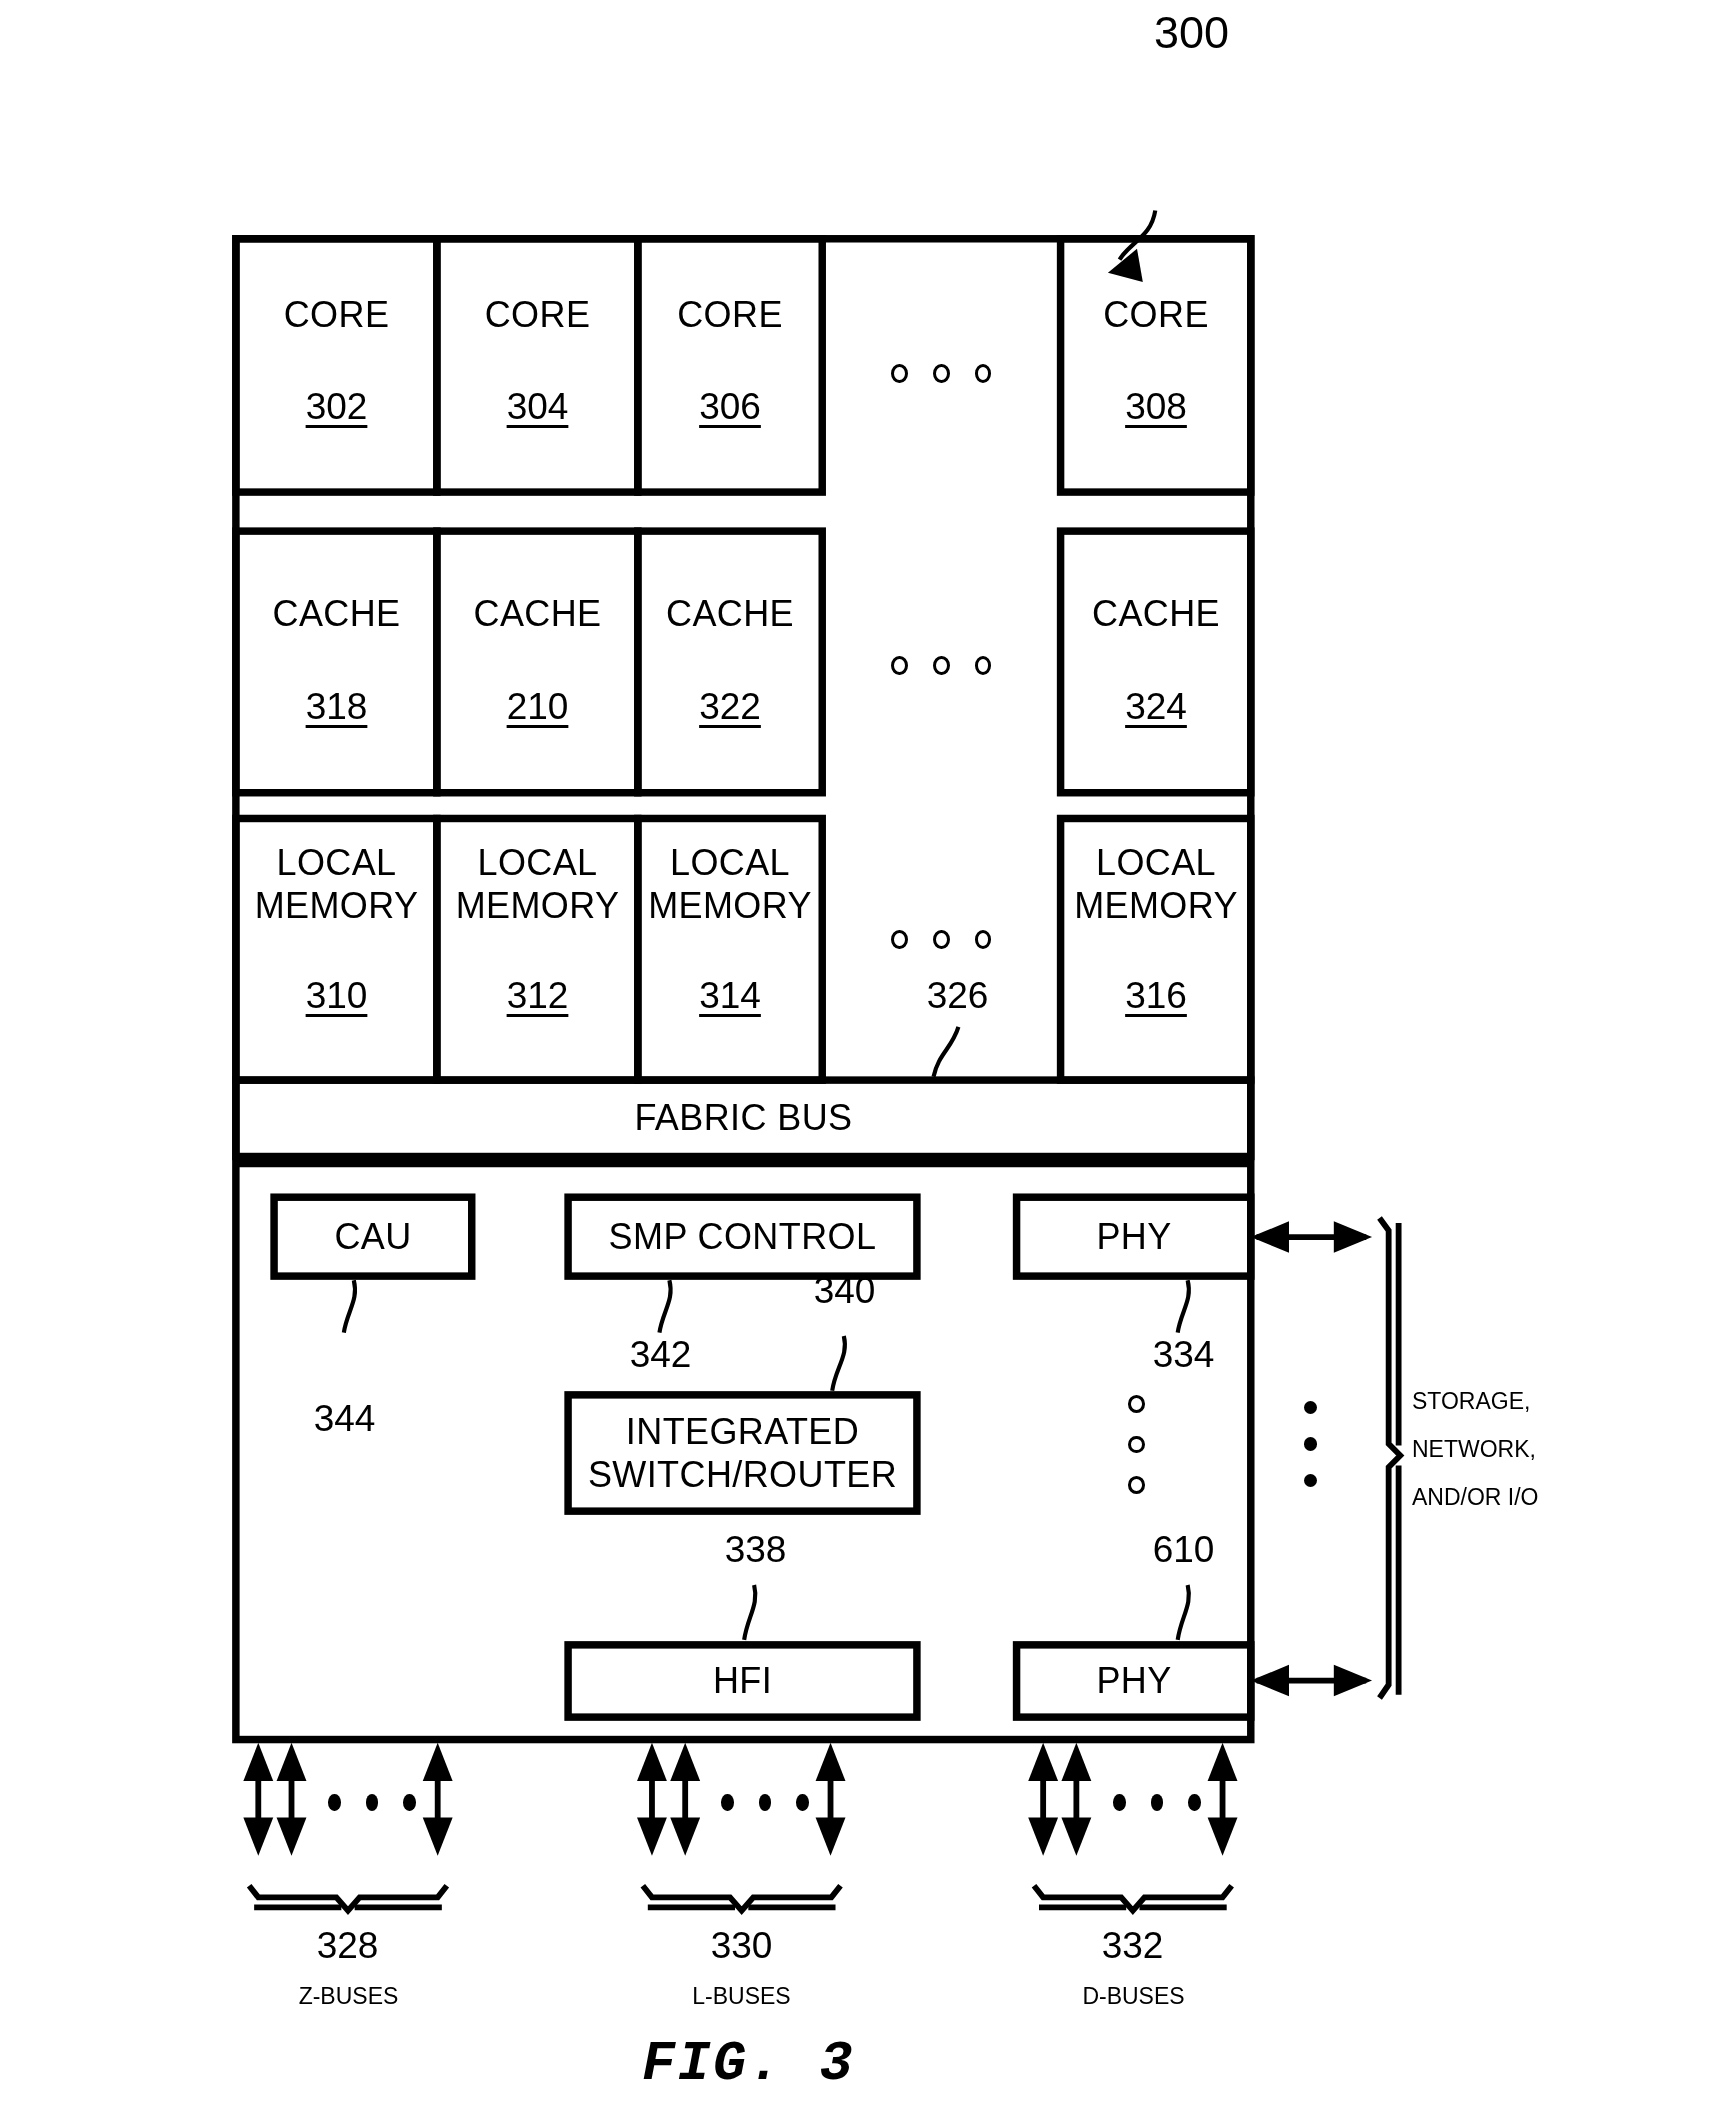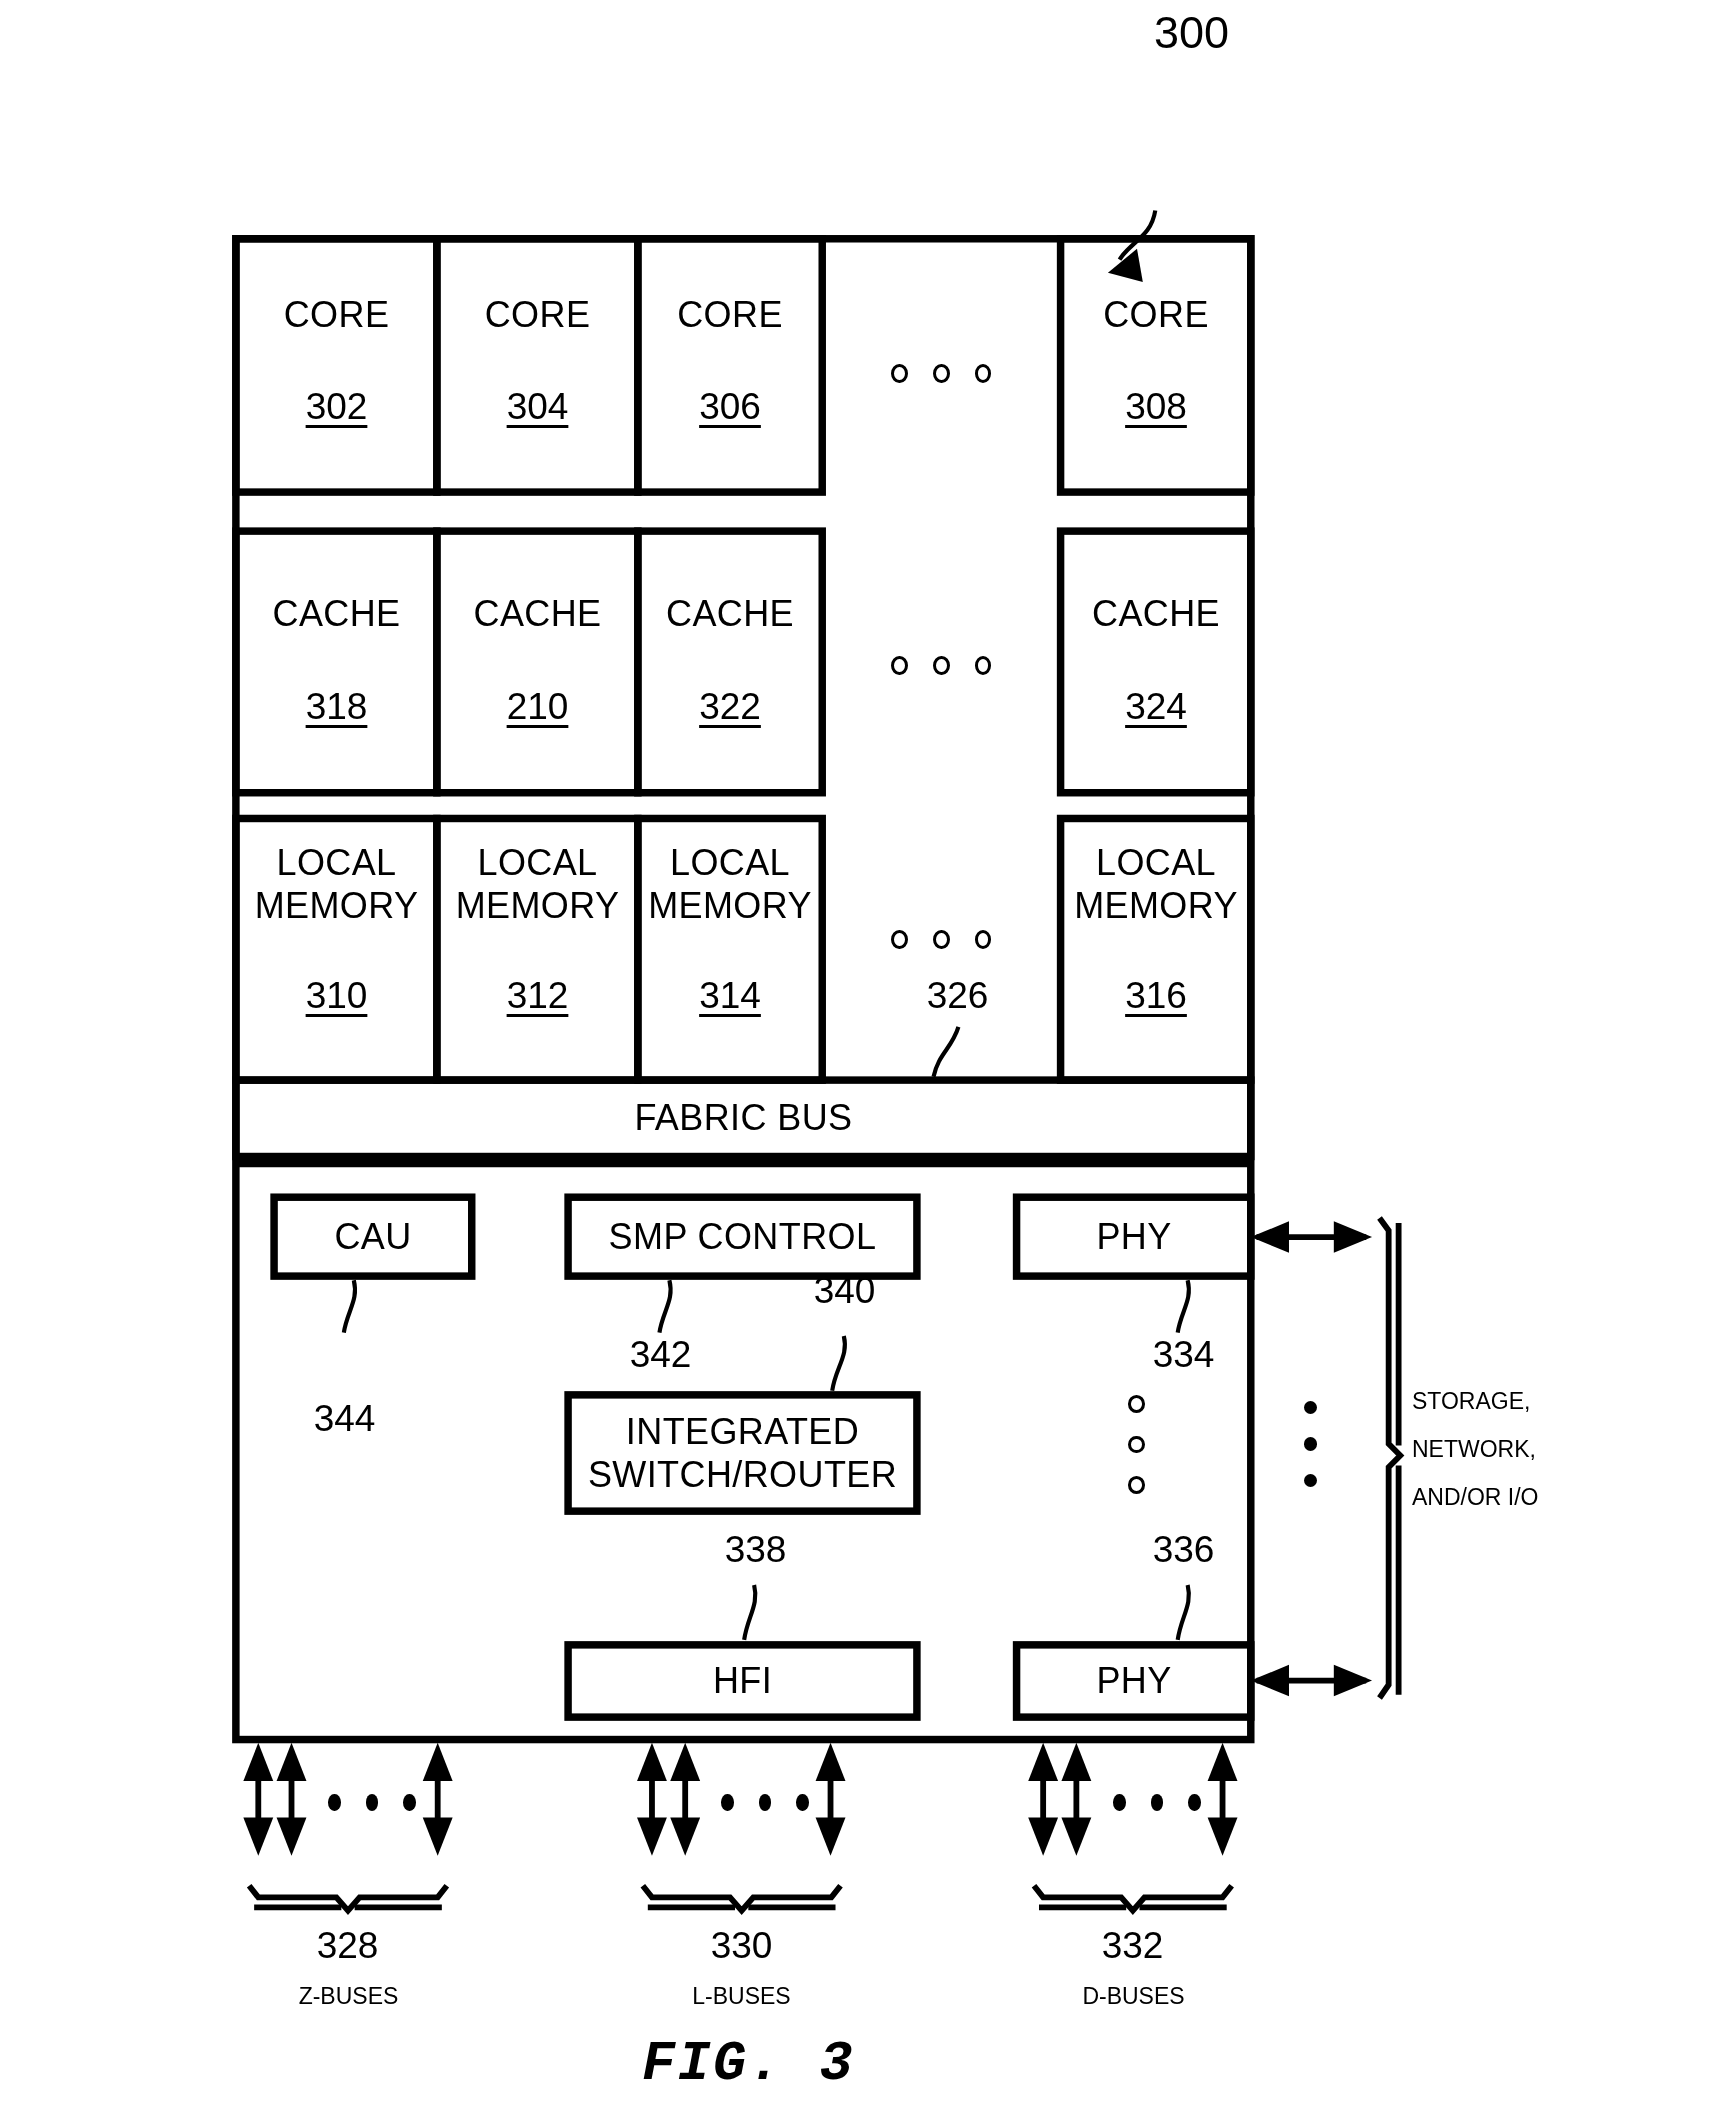--- a/index.html
+++ b/index.html
@@ -288,21 +288,21 @@
   <div class="lbl boxtitle ctr" style="left:568px; top:1412px; width:349px;">INTEGRATED</div>
   <div class="lbl boxtitle ctr" style="left:568px; top:1455px; width:349px;">SWITCH/ROUTER</div>
 
   <div class="lbl plainnum ctr" style="left:685px; top:1530px; width:141px;">338</div>
 
   <div class="lbl boxtitle ctr" style="left:568px; top:1661px; width:349px;">HFI</div>
 
   <div class="lbl boxtitle ctr" style="left:1017px; top:1217px; width:234px;">PHY</div>
   <div class="lbl plainnum ctr" style="left:1113px; top:1335px; width:141px;">334</div>
 
-  <div class="lbl plainnum ctr" style="left:1113px; top:1530px; width:141px;">336</div>
+  <div class="lbl plainnum ctr" style="left:1113px; top:1530px; width:141px;">610</div>
   <div class="lbl boxtitle ctr" style="left:1017px; top:1661px; width:234px;">PHY</div>
 
   <div class="dots-v" style="left:1128px; top:1395px;">
     <i></i>
       <i></i>
       <i></i>
   </div>
 
   <div class="dots-v filled" style="left:1304px; top:1401px;">
     <i></i>

